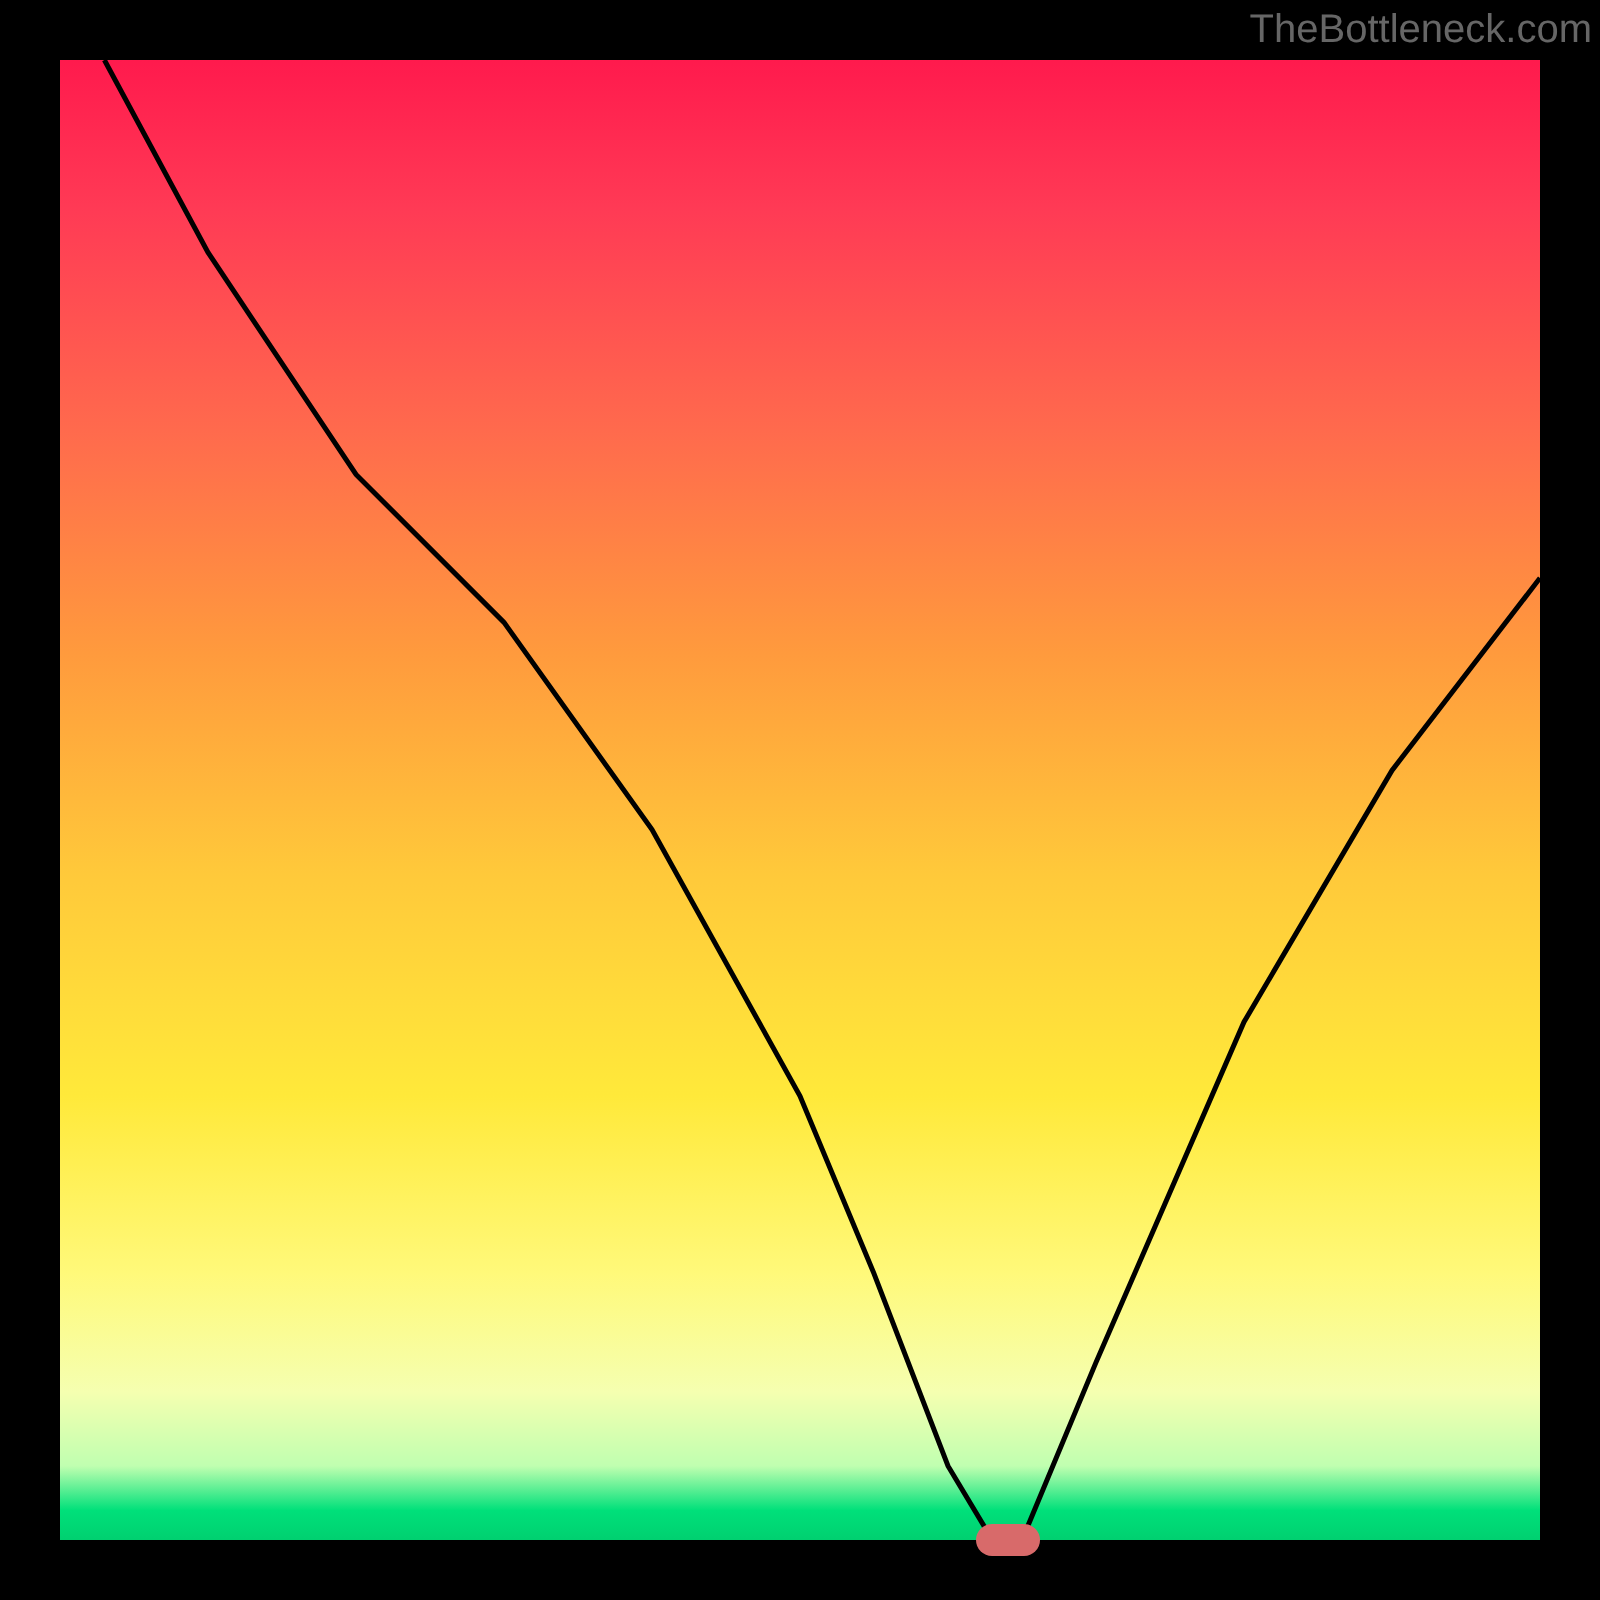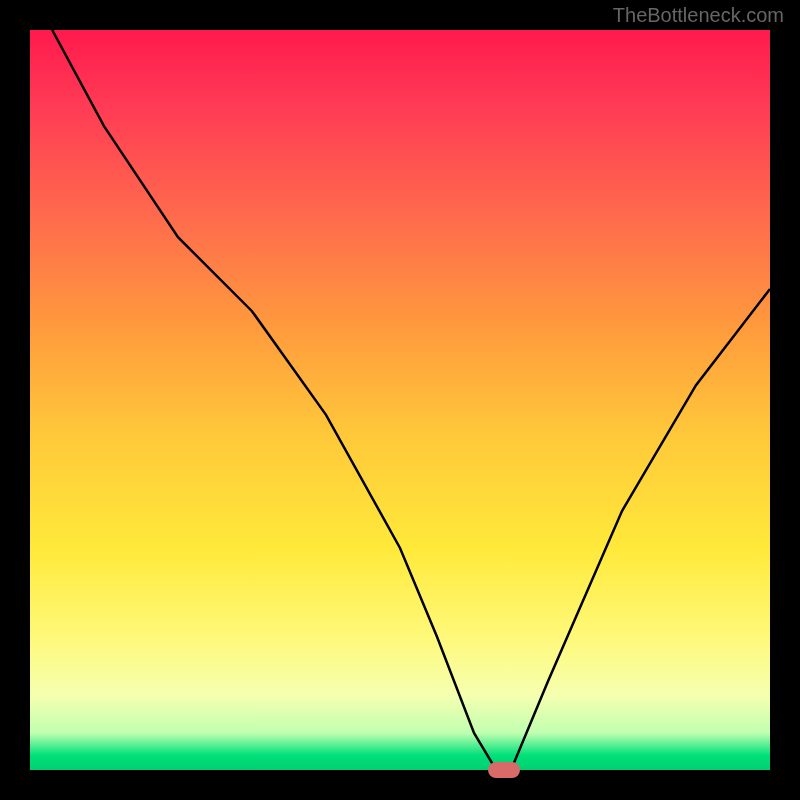--- a/index.html
+++ b/index.html
@@ -7,21 +7,21 @@
     padding: 0;
     width: 800px;
     height: 800px;
     background: #000;
     position: relative;
     font-family: Arial, sans-serif;
   }
   .watermark {
     position: absolute;
     top: 4px;
-    right: 16px;
+    right: 4px;
     color: #666;
     font-size: 20px;
     font-weight: 500;
     z-index: 10;
   }
   .plot-area {
     position: absolute;
     left: 30px;
     top: 30px;
     width: 740px;

